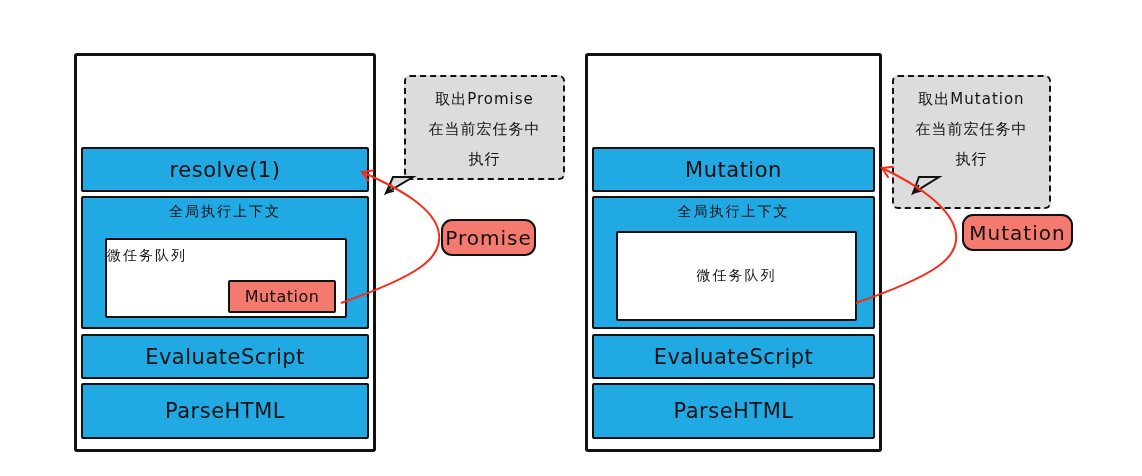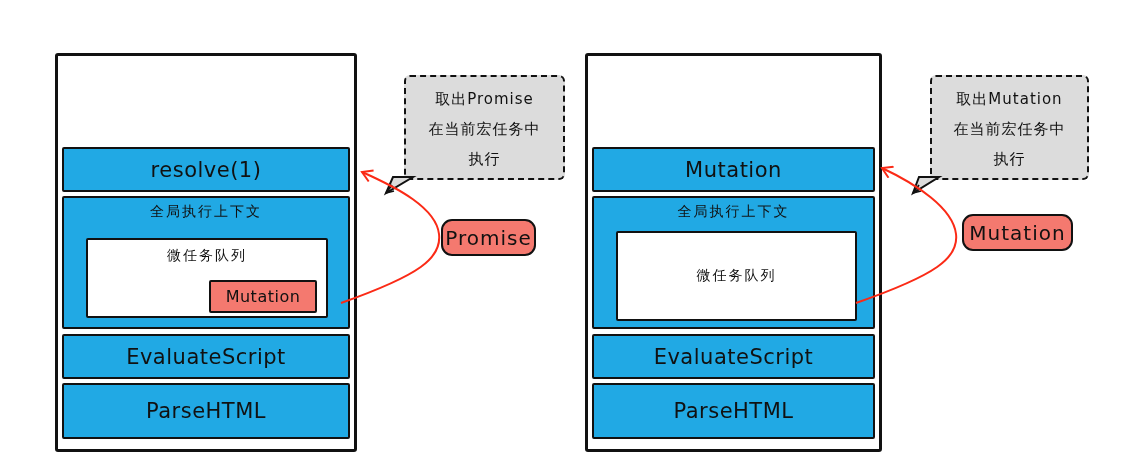--- a/index.html
+++ b/index.html
@@ -19,21 +19,21 @@
   }
   .section-label{
     position:absolute;top:5px;left:0;right:0;text-align:center;
     font-size:14px;letter-spacing:2px;
   }
   .queue-box{
     position:absolute;box-sizing:border-box;background:#ffffff;
     border:2px solid #111;border-radius:2px;
   }
   .queue-label{
-    position:absolute;top:7px;left:0;right:0;text-align:center;
+    position:absolute;top:7px;left:0;right:0;
     font-size:14px;letter-spacing:2px;
   }
   .queue-label.centered{top:0;bottom:0;display:flex;align-items:center;justify-content:center;}
   .task-chip{
     position:absolute;box-sizing:border-box;
     background:var(--task-red,#f4796f);border:2px solid #111;border-radius:2px;
     display:flex;align-items:center;justify-content:center;font-size:16px;
   }
   .callout{
     position:absolute;box-sizing:border-box;
@@ -48,21 +48,21 @@
   .overlay{position:absolute;left:0;top:0;width:1142px;height:476px;pointer-events:none;z-index:5;}
   .red-curve{fill:none;stroke:var(--arrow-red,#fb2a16);stroke-width:2;}
   .tail{fill:var(--callout-gray,#dcdcdc);stroke:#111;stroke-width:2;}
   .tail-arrow{fill:none;stroke:#111;stroke-width:1.8;}
 </style>
 </head>
 <body>
 
 <div class="canvas">
 
-  <div class="frame" style="left:55px;top:53px;width:302px;height:399px">
+  <div class="frame" style="left:74px;top:53px;width:302px;height:399px">
     <div class="bar" style="top:91px;height:45px">resolve(1)</div>
     <div class="bar" style="top:140px;height:133px">
       <span class="section-label">全局执行上下文</span>
       <div class="queue-box" style="left:22px;top:40px;width:242px;height:80px">
         <span class="queue-label">微任务队列</span>
         <div class="task-chip" style="right:9px;bottom:3px;width:108px;height:33px">Mutation</div>
       </div>
     </div>
     <div class="bar" style="top:278px;height:45px">EvaluateScript</div>
     <div class="bar" style="top:327px;height:56px">ParseHTML</div>
@@ -81,21 +81,21 @@
     <div class="bar" style="top:140px;height:133px">
       <span class="section-label">全局执行上下文</span>
       <div class="queue-box" style="left:22px;top:33px;width:241px;height:90px">
         <span class="queue-label centered">微任务队列</span>
       </div>
     </div>
     <div class="bar" style="top:278px;height:45px">EvaluateScript</div>
     <div class="bar" style="top:327px;height:56px">ParseHTML</div>
   </div>
 
-  <div class="callout" style="left:918px;top:75px;width:159px;height:105px">
+  <div class="callout" style="left:880px;top:75px;width:159px;height:134px">
     <div>取出Mutation</div>
     <div>在当前宏任务中</div>
     <div>执行</div>
   </div>
 
   <div class="task-tag" style="left:962px;top:214px;width:111px;height:37px">Mutation</div>
 
   <svg class="overlay" viewBox="0 0 1142 476">
     <defs>
       <marker id="arrowRed" viewBox="-12 -7 14 14" refX="0" refY="0" markerWidth="14" markerHeight="14" markerUnits="userSpaceOnUse" orient="auto">

